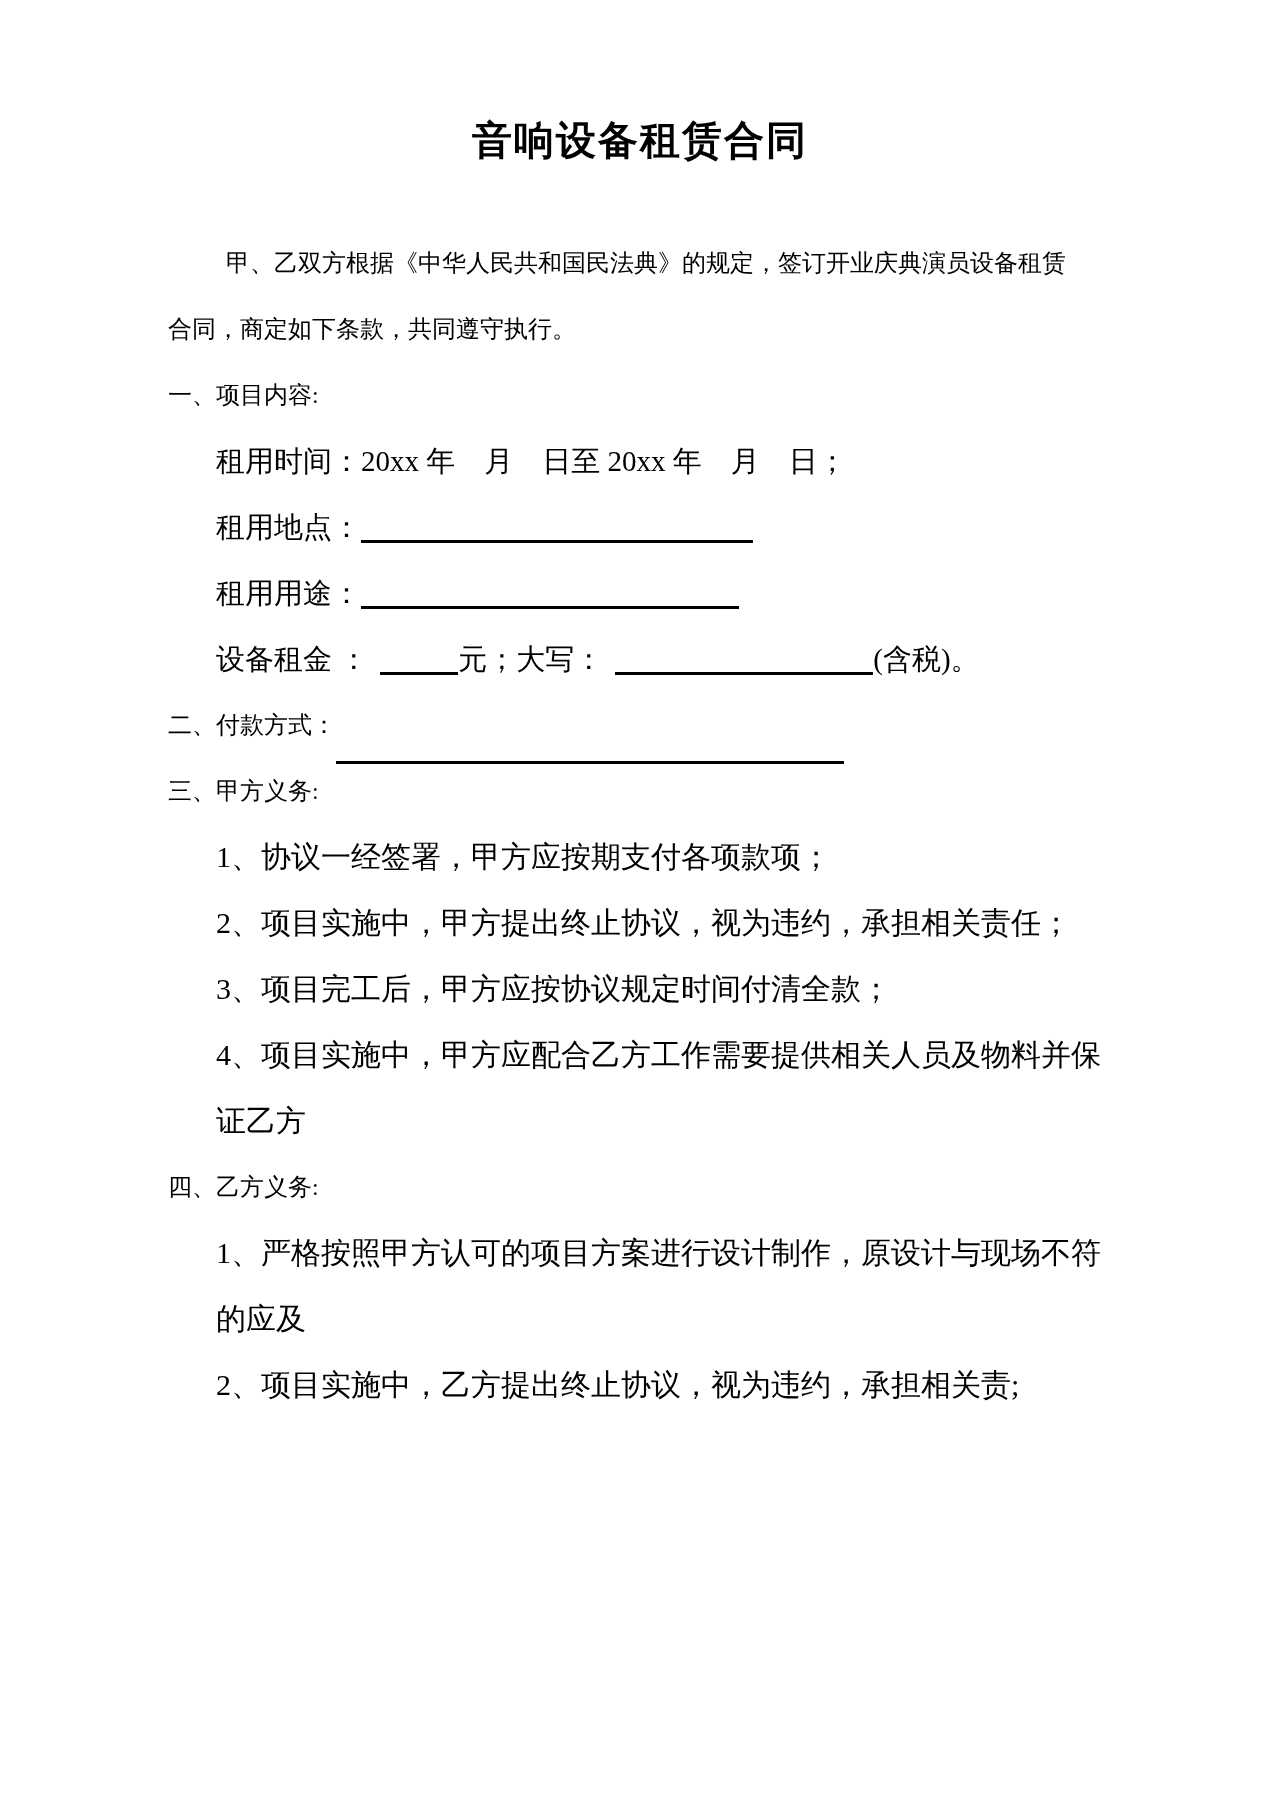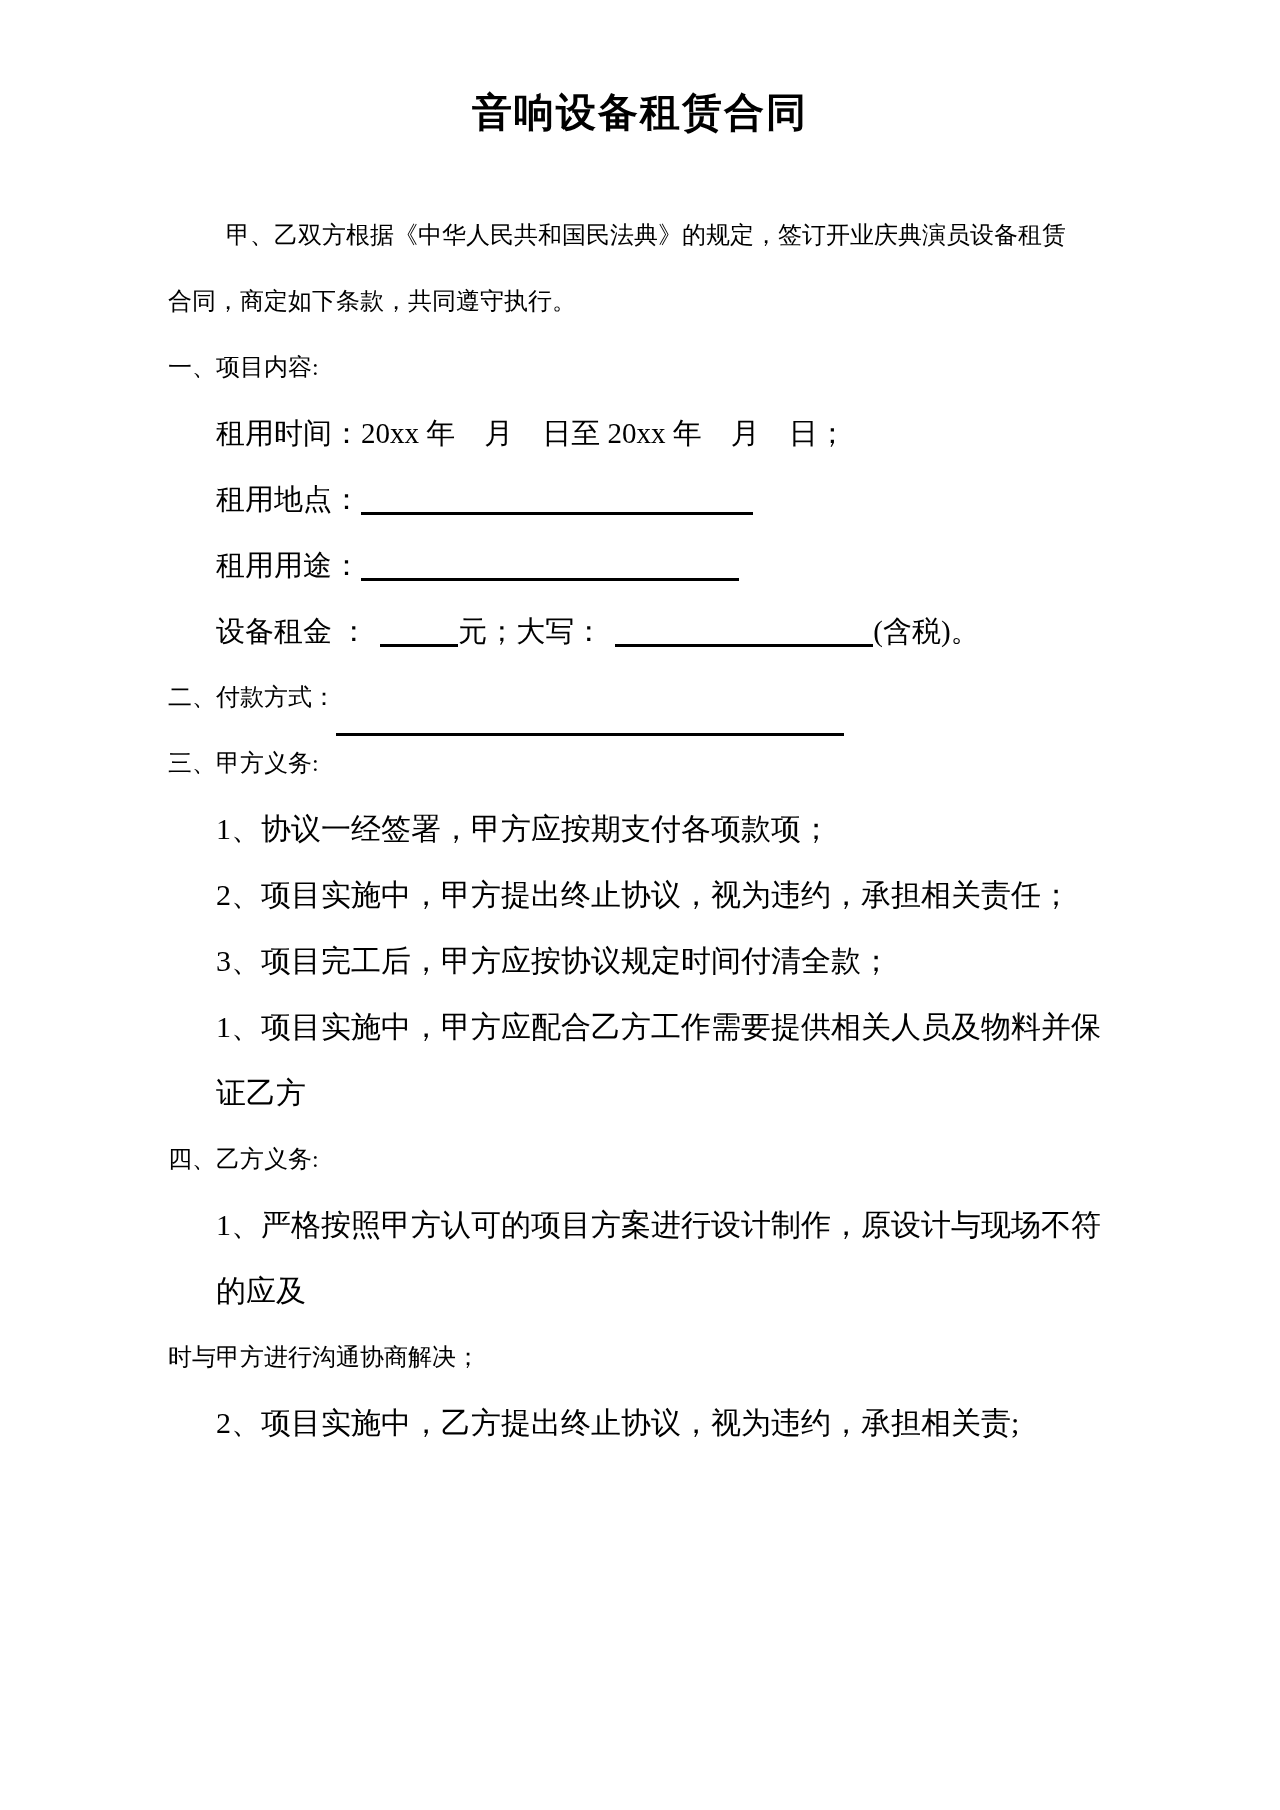--- a/index.html
+++ b/index.html
@@ -29,21 +29,21 @@
   }
 
   
   .doc-title {
     font-family: "Liberation Sans", "DejaVu Sans", sans-serif;
     font-weight: bold;
     font-size: 40px;
     line-height: 1.2;
     text-align: center;
     margin: 0;
-    padding-top: 88px;
+    padding-top: 116px;
     letter-spacing: 2px;
   }
 
   
   .party-block {
     margin-top: 66px;
   }
   .party-row {
     display: flex;
     align-items: baseline;
@@ -169,23 +169,22 @@
       <span class="section-text">二、付款方式：</span>
       <span class="rule rule-payment"></span>
     </p>
 
     <p class="section">
       <span class="section-text">三、甲方义务:</span>
     </p>
     <p class="sub-plain">1、协议一经签署，甲方应按期支付各项款项；</p>
     <p class="sub-plain">2、项目实施中，甲方提出终止协议，视为违约，承担相关责任；</p>
     <p class="sub-plain">3、项目完工后，甲方应按协议规定时间付清全款；</p>
-    <p class="sub-plain">1、项目实施中，甲方应配合乙方工作需要提供相关人员及物料并保证乙方</p>
+    <p class="sub-plain">4、项目实施中，甲方应配合乙方工作需要提供相关人员及物料并保证乙方</p>
 
     <p class="section">
       <span class="section-text">四、乙方义务:</span>
     </p>
     <p class="sub-plain">1、严格按照甲方认可的项目方案进行设计制作，原设计与现场不符的应及</p>
-    <p class="hang">时与甲方进行沟通协商解决；</p>
     <p class="sub-plain">2、项目实施中，乙方提出终止协议，视为违约，承担相关责;</p>
 
   </div>
 </div>
 
 </body></html>

